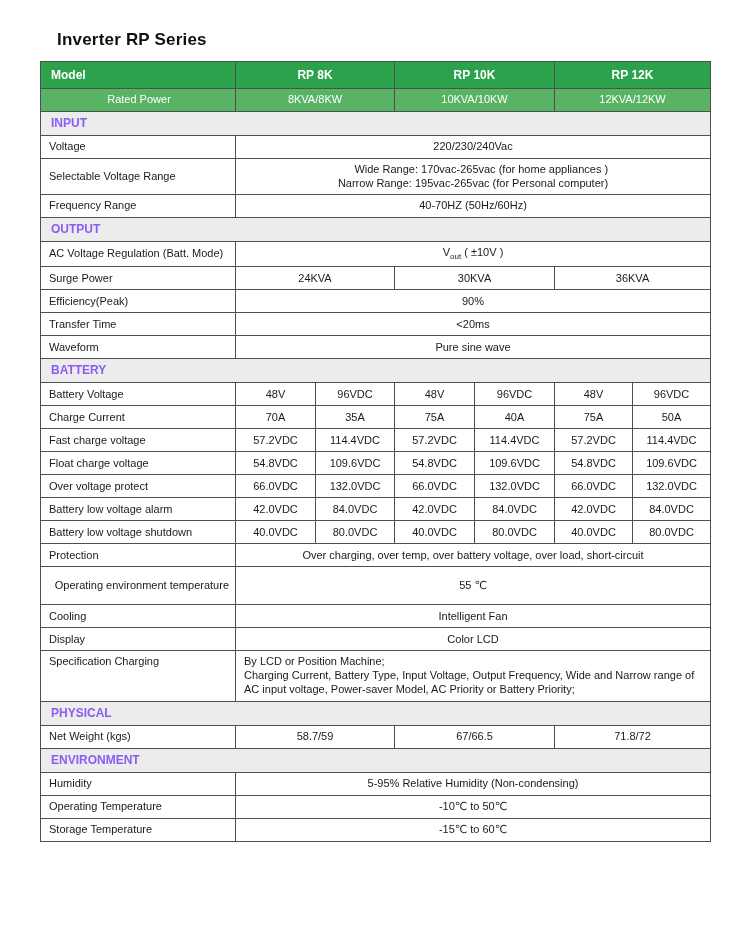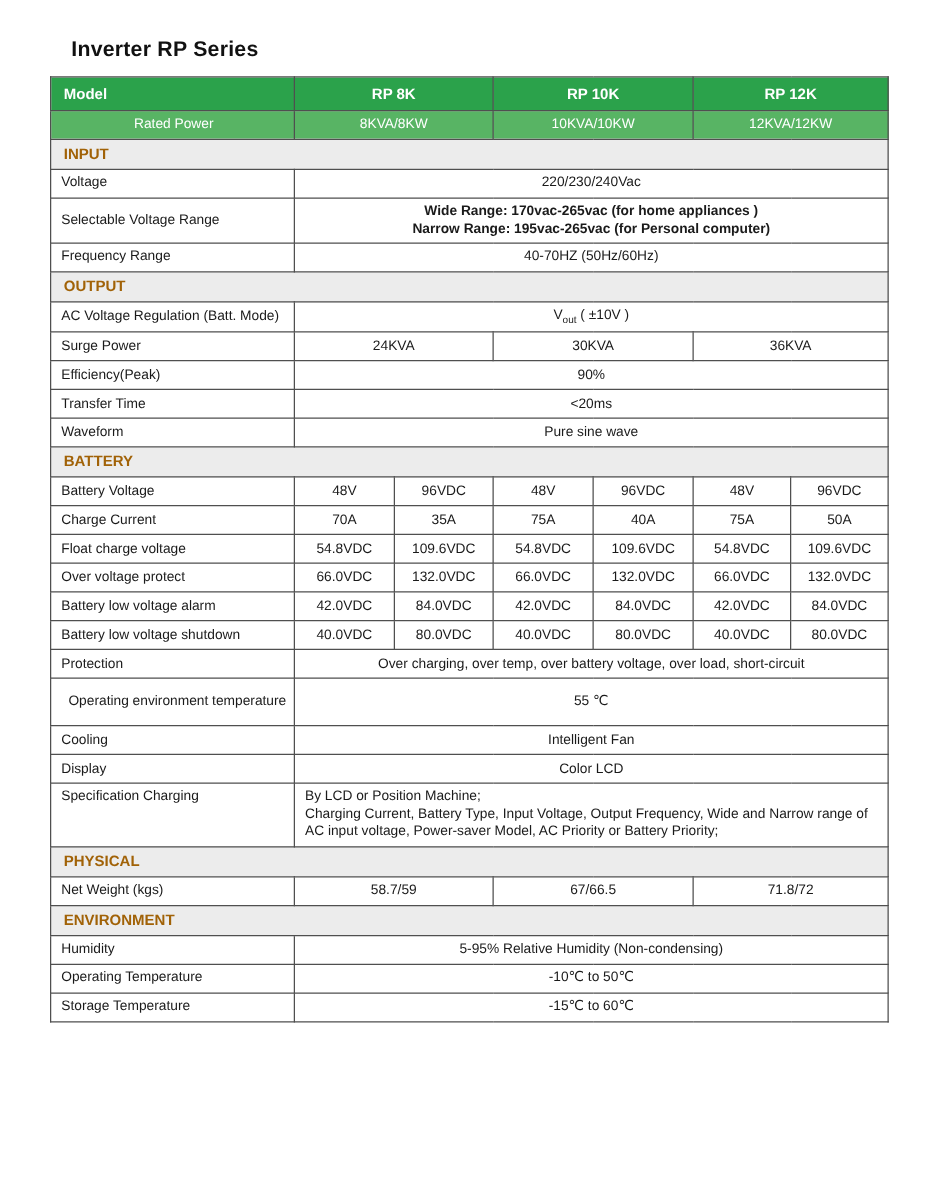--- a/index.html
+++ b/index.html
@@ -28,23 +28,23 @@
     background: var(--header-green, #2ba24b); color: #fff;
     font-weight: bold; font-size: 12px; height: 27px;
   }
   tr.model-header td.label { padding-left: 10px; }
   tr.rated td {
     background: var(--subheader-green, #58b464); color: #fff; height: 22px; text-align: center;
   }
   tr.section td {
     background: var(--section-bg, #ececec); font-weight: bold;
     text-align: left; padding-left: 10px; font-size: 12px; height: 22px;
-    color: #a16207;
-  }
-  .center-left { display: inline-block; text-align: center; font-weight: bold; }
+    color: #8b5cf6;
+  }
+  .center-left { display: inline-block; text-align: right; }
   td.multiline { text-align: left; padding-left: 8px; }
   td.tall { height: 38px; text-align: right; }
   sub { font-size: 8px; }
 </style>
 </head>
 <body>
 
 <div class="page">
   <div class="title">Inverter RP Series</div>
 
@@ -146,20 +146,29 @@
       <tr>
         <td class="label">Charge Current</td>
         <td>70A</td>
         <td>35A</td>
         <td>75A</td>
         <td>40A</td>
         <td>75A</td>
         <td>50A</td>
       </tr>
 
+      <tr>
+        <td class="label">Fast charge voltage</td>
+        <td>57.2VDC</td>
+        <td>114.4VDC</td>
+        <td>57.2VDC</td>
+        <td>114.4VDC</td>
+        <td>57.2VDC</td>
+        <td>114.4VDC</td>
+      </tr>
 
       <tr>
         <td class="label">Float charge voltage</td>
         <td>54.8VDC</td>
         <td>109.6VDC</td>
         <td>54.8VDC</td>
         <td>109.6VDC</td>
         <td>54.8VDC</td>
         <td>109.6VDC</td>
       </tr>

